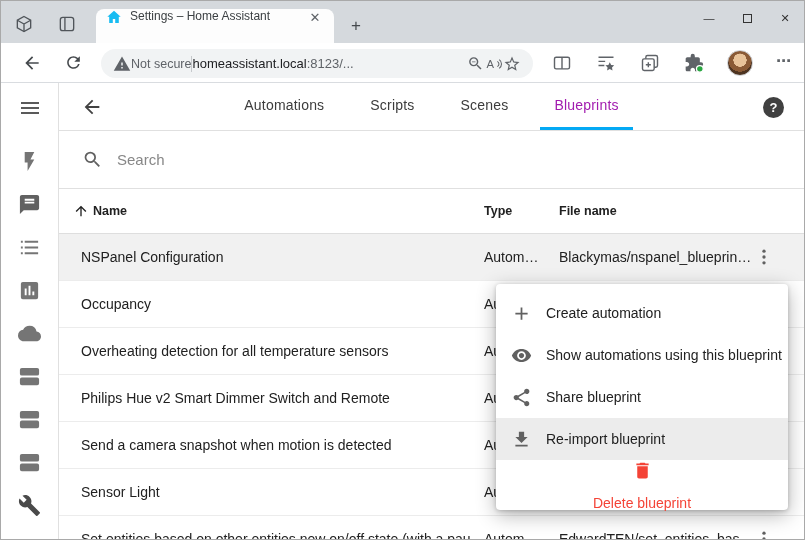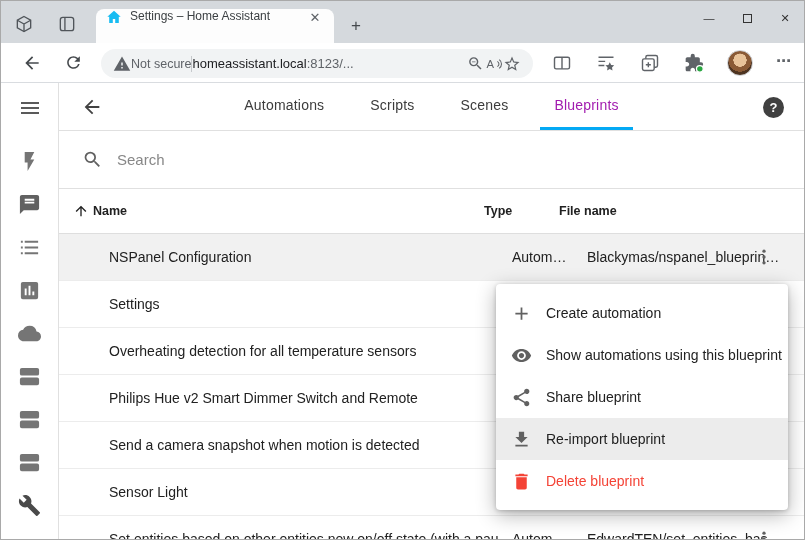--- a/index.html
+++ b/index.html
@@ -50,31 +50,31 @@
 
   .thead { height:45px; border-bottom:1px solid #dedede; position:relative; font-size:12.5px; font-weight:bold; color:#212121; }
   .thead span, .thead .sort { position:absolute; top:50%; transform:translateY(-50%); }
   .col-sort { left:14px; width:16px; height:16px; }
   .col-name { left:34px; cursor:pointer; }
   .col-type { left:425px; cursor:pointer; }
   .col-file { left:500px; cursor:pointer; }
 
   .row { height:47px; border-bottom:1px solid #ececec; position:relative; font-size:14px; color:#212121; cursor:pointer; }
   .row.selected { background:#f1f1f1; }
-  .cell { position:absolute; top:50%; transform:translateY(-50%); white-space:nowrap;margin-left:28px; }
+  .cell { position:absolute; top:50%; transform:translateY(-50%); white-space:nowrap; }
   .cell.name { left:22px; max-width:390px; overflow:hidden; }
   .cell.type { left:425px; width:68px; overflow:hidden; }
   .cell.file { left:500px; width:198px; overflow:hidden; }
   .kebab { position:absolute; right:30px; top:50%; transform:translateY(-50%); width:20px; height:20px; cursor:pointer; }
 
   
   .context-menu { position:absolute; left:495px; top:283px; width:292px; background:#fff; border-radius:4px; padding:8px 0; box-shadow:0 5px 20px rgba(0,0,0,.3), 0 1px 4px rgba(0,0,0,.2); z-index:30; }
   .menu-item { height:42px; display:flex; align-items:center; padding:0 15px; gap:14px; font-size:14px; color:#212121; white-space:nowrap; cursor:pointer; }
   .menu-item.highlighted { background:#ececec; }
-  .menu-item.danger { color:#f44336; }
+  .menu-item.danger { color:#f44336;flex-direction:column; }
   .mi-icon { width:21px; height:21px; flex:none; }
 </style>
 </head>
 <body>
 
 <div class="window">
 
   <div class="titlebar">
     <span class="tb-icon" style="left:13px">
       <svg viewBox="0 0 24 24" width="20" height="20" fill="none" stroke="#50555a" stroke-width="1.6">
@@ -269,21 +269,21 @@
           <span class="cell name">NSPanel Configuration</span>
           <span class="cell type">Autom…</span>
           <span class="cell file">Blackymas/nspanel_blueprin…</span>
           <svg class="kebab" viewBox="0 0 24 24" fill="#616161">
               <circle cx="12" cy="5" r="2"></circle>
               <circle cx="12" cy="12" r="2"></circle>
               <circle cx="12" cy="19" r="2"></circle>
             </svg>
         </div>
         <div class="row">
-          <span class="cell name">Settings</span>
+          <span class="cell name">Occupancy</span>
           <span class="cell type">Autom…</span>
           <span class="cell file"></span>
           <svg class="kebab" viewBox="0 0 24 24" fill="#616161">
               <circle cx="12" cy="5" r="2"></circle>
               <circle cx="12" cy="12" r="2"></circle>
               <circle cx="12" cy="19" r="2"></circle>
             </svg>
         </div>
         <div class="row">
           <span class="cell name">Overheating detection for all temperature sensors</span>

